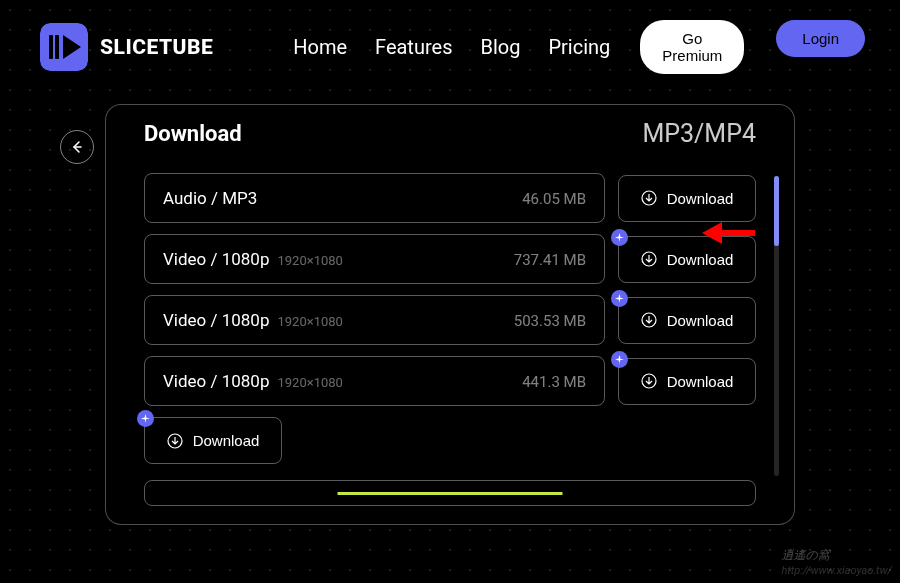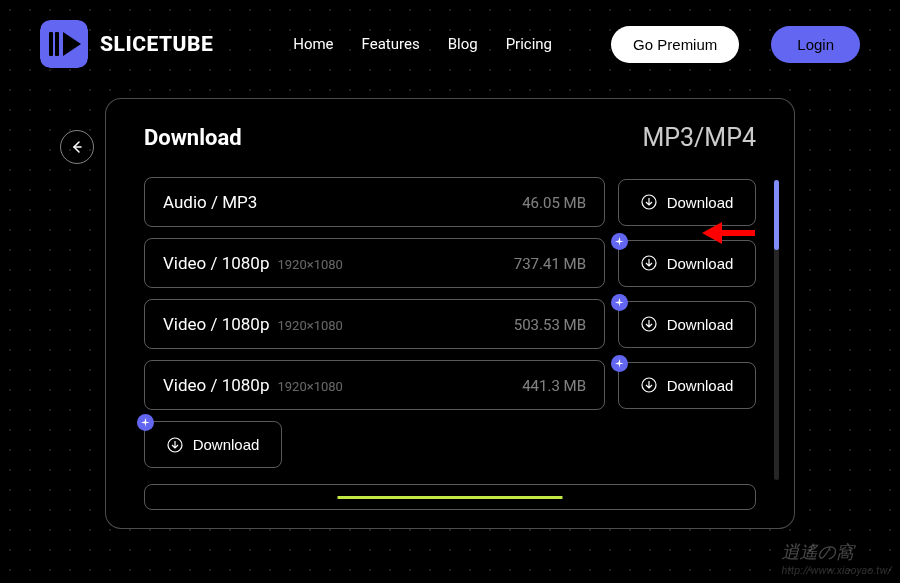--- a/index.html
+++ b/index.html
@@ -54,29 +54,29 @@
     }
     
     .nav {
       display: flex;
       gap: 28px;
       margin-left: 50px;
     }
     
     .nav-link {
       color: #fff;
-      font-size: 15px;
+      font-size: 20px;
       cursor: pointer;
     }
     
     .header-actions {
       margin-left: auto;
       display: flex;
       gap: 32px;
-      align-items: center;
+      align-items: flex-start;
     }
     
     .btn-premium {
       background: #fff;
       color: #000;
       padding: 10px 22px;
       border-radius: 24px;
       font-size: 15px;
       font-weight: 500;
       cursor: pointer;
@@ -108,21 +108,21 @@
       cursor: pointer;
       z-index: 3;
     }
     
     .main-panel {
       position: relative;
       z-index: 2;
       margin: 10px 105px 0;
       border: 1px solid rgba(255,255,255,0.3);
       border-radius: 16px;
-      padding: 24px 38px 18px;
+      padding: 14px 38px 18px;
       background: #000;
     }
     
     .panel-header {
       display: flex;
       justify-content: space-between;
       align-items: center;
       margin-bottom: 25px;
     }
     
@@ -269,21 +269,21 @@
       right: 8px;
       bottom: 6px;
       color: rgba(255,255,255,0.18);
       font-size: 11px;
       z-index: 20;
       font-style: italic;
     }
     
     .watermark-chars {
       color: rgba(255,255,255,0.28);
-      font-size: 18px;
+      font-size: 12px;
     }
   </style>
 </head>
 <body>
 
 <div class="dotted-bg"></div>
 
 <div class="header">
   <div class="logo-group">
     <svg class="logo-icon" viewBox="0 0 48 48">

